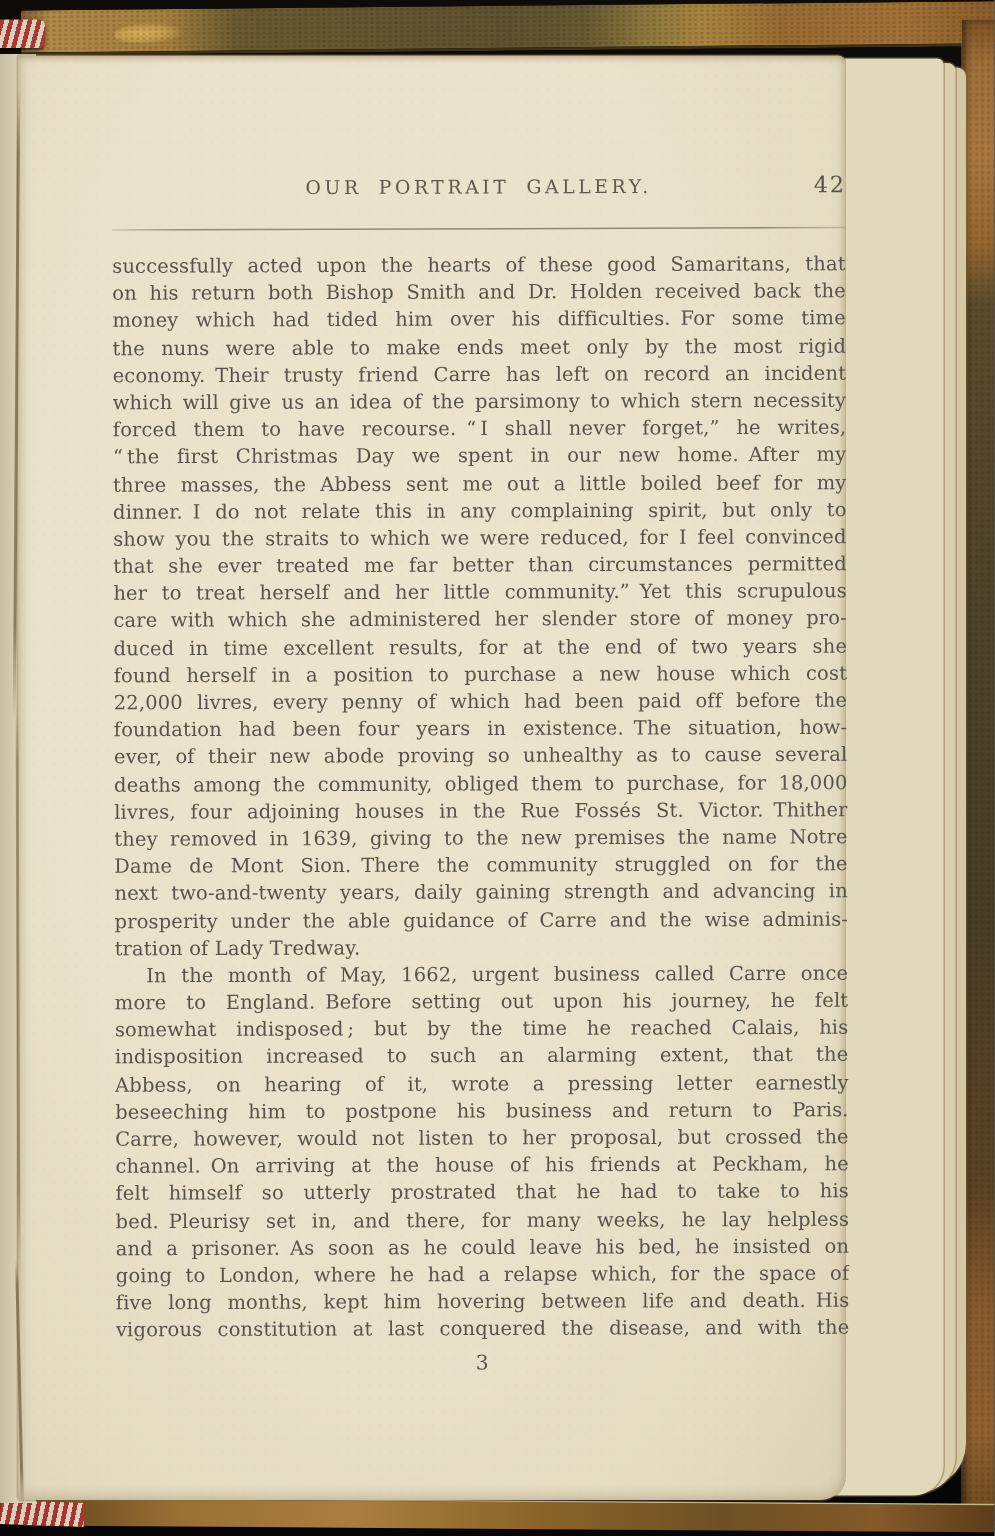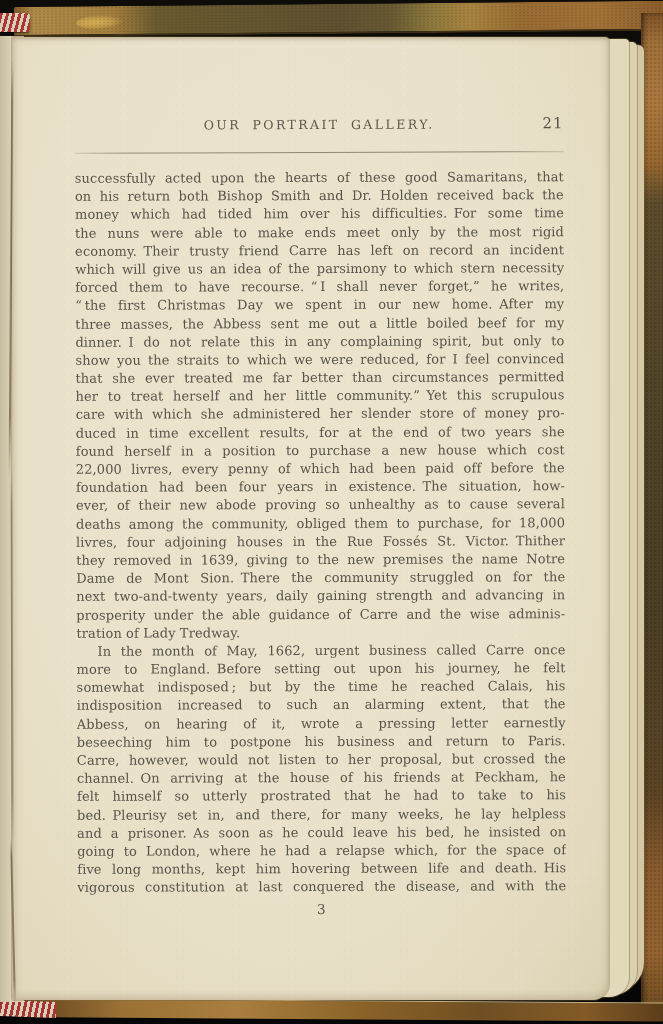--- a/index.html
+++ b/index.html
@@ -47,21 +47,21 @@
 
   
   .left-underpage { position:absolute; left:0; top:36px; width:24px; height:966px;
     background:linear-gradient(90deg,#c6bc9f 0%,#d9d0b5 45%,#e1d8bd 100%); }
   .sheet { position:absolute; box-shadow:0 0 0 1px rgba(125,100,58,.45); }
   .sheet-3 { left:24px; top:45px; width:620px; height:947px; background:#d4c8a5; border-radius:0 6px 30px 2px; }
   .sheet-2 { left:20px; top:42px; width:617px; height:953px; background:#dbd0ae; border-radius:0 5px 24px 2px; }
   .sheet-1 { left:16px; top:39px; width:613px; height:958px; background:#e2d8ba; border-radius:0 4px 20px 2px; }
 
   
-  .page { position:absolute; left:12px; top:37px; width:597px; height:963px;
+  .page { position:absolute; left:12px; top:37px; width:551px; height:963px;
     background:radial-gradient(ellipse at 45% 38%, #ece4cd 0%, #e9e1c9 55%, #e3dabf 85%, #dbd1b3 100%);
     border-radius:1px 4px 16px 2px;
     box-shadow:0 0 0 1px rgba(130,105,60,.35),
                inset 0 2px 3px rgba(120,95,55,.25),
                inset 3px 0 8px rgba(120,95,55,.14),
                inset -1px -3px 8px rgba(120,95,55,.2); }
   .page::after { content:""; position:absolute; inset:0; border-radius:inherit;
     background-image:radial-gradient(rgba(110,90,50,.5) .5px, transparent 1px);
     background-size:7px 9px; opacity:.06; pointer-events:none; }
 
@@ -105,21 +105,21 @@
 
   <div class="sheet sheet-3"></div>
   <div class="sheet sheet-2"></div>
   <div class="sheet sheet-1"></div>
 
   <div class="page">
     <div class="text-col">
 
       <div class="header-row">
         <div class="running-header">OUR PORTRAIT GALLERY.</div>
-        <div class="page-number">21</div>
+        <div class="page-number">42</div>
       </div>
 
       <div class="header-rule"></div>
 
       <div class="body-text">
 
       <div class="line">successfully acted upon the hearts of these good Samaritans, that</div>
           <div class="line">on his return both Bishop Smith and Dr. Holden received back the</div>
           <div class="line">money which had tided him over his difficulties. For some time</div>
           <div class="line">the nuns were able to make ends meet only by the most rigid</div>

